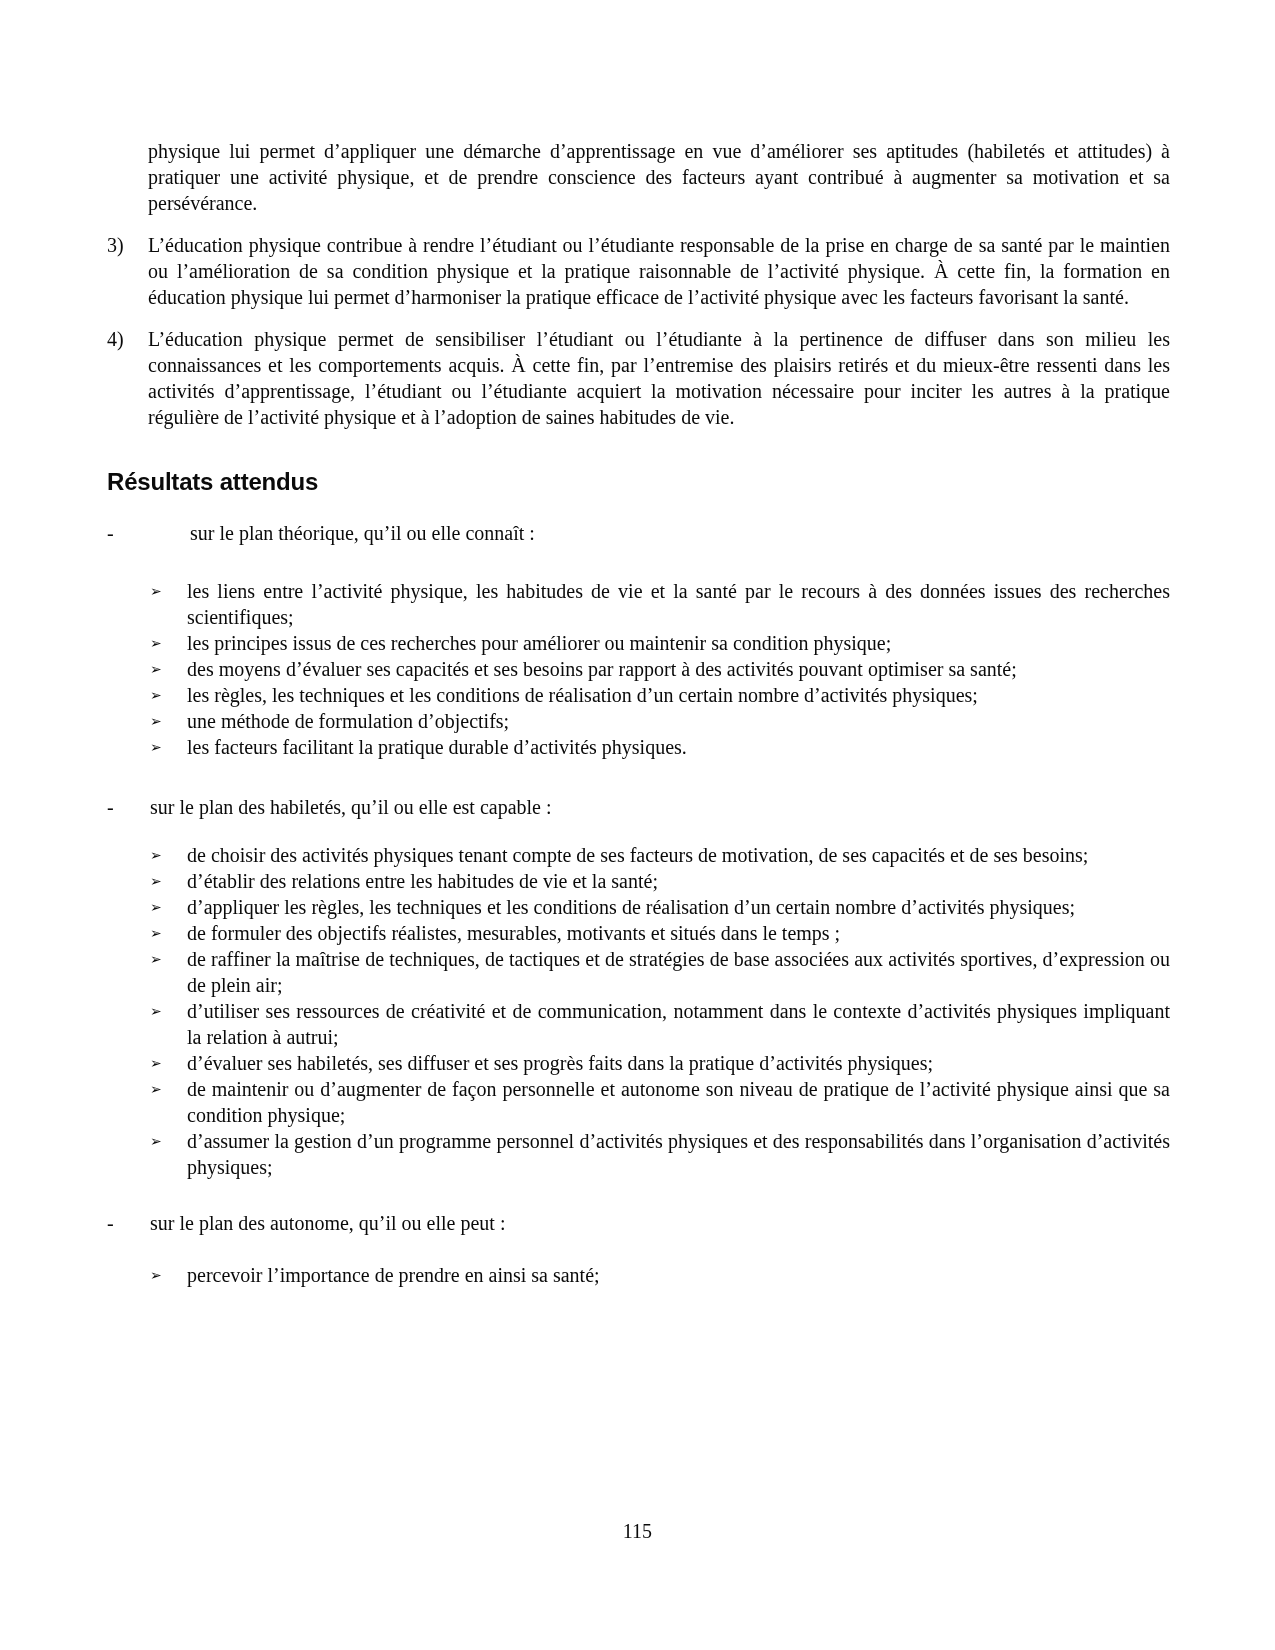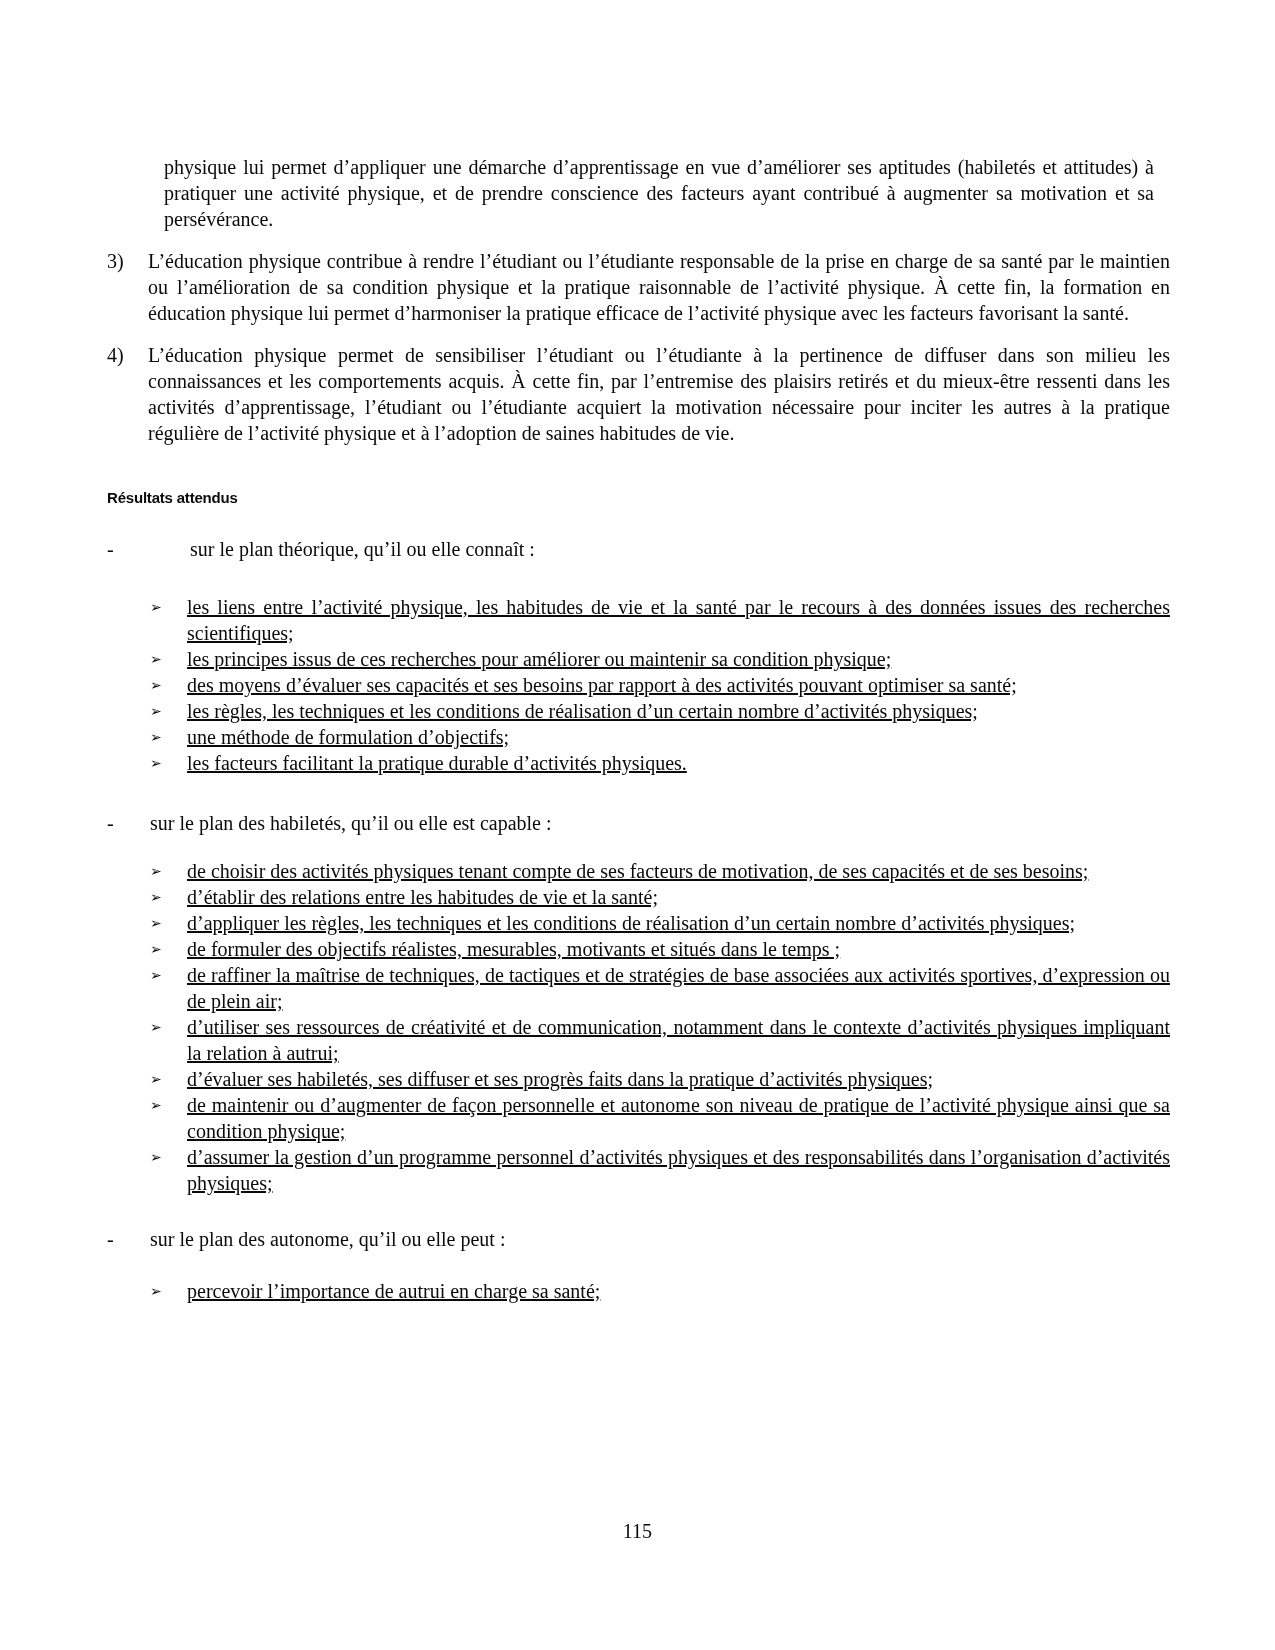--- a/index.html
+++ b/index.html
@@ -38,21 +38,21 @@
     flex: 0 0 41px;
   }
   .num-text {
     flex: 1;
     text-align: justify;
   }
   .heading {
     margin-top: 38px;
     font-family: "Liberation Sans", sans-serif;
     font-weight: bold;
-    font-size: 15px;
+    font-size: 24px;
     line-height: 28px;
     letter-spacing: -0.2px;
   }
   .intro {
     margin-top: 16px;
     text-align: justify;
   }
   .dash-item {
     display: flex;
   }
@@ -74,21 +74,20 @@
   }
   .bullet-marker {
     flex: 0 0 37px;
     font-family: "DejaVu Sans", sans-serif;
     font-size: 14px;
     line-height: 26px;
   }
   .bullet-text {
     flex: 1;
     text-align: justify;
-    text-decoration: underline;
   }
   
   .mt-dash1 { margin-top: 24px; }
   .mt-bullets1 { margin-top: 32px; }
   .mt-dash2 { margin-top: 34px; }
   .mt-bullets2 { margin-top: 22px; }
   .mt-dash3 { margin-top: 30px; }
   .mt-bullets3 { margin-top: 26px; }
   .page-number {
     position: absolute;
@@ -96,21 +95,21 @@
     right: 0;
     top: 1518px;
     text-align: center;
   }
 </style>
 </head>
 <body>
 
 <div class="page">
 
-  <p class="para hang-indent" style="margin:16px">physique lui permet d’appliquer une démarche d’apprentissage en vue d’améliorer ses aptitudes (habiletés et attitudes) à pratiquer une activité physique, et de prendre conscience des facteurs ayant contribué à augmenter sa motivation et sa persévérance.</p>
+  <p class="para hang-indent" style="margin:0">physique lui permet d’appliquer une démarche d’apprentissage en vue d’améliorer ses aptitudes (habiletés et attitudes) à pratiquer une activité physique, et de prendre conscience des facteurs ayant contribué à augmenter sa motivation et sa persévérance.</p>
 
   <div class="numbered">
     <span class="num-marker">3)</span>
     <span class="num-text">L’éducation physique contribue à rendre l’étudiant ou l’étudiante responsable de la prise en charge de sa santé par le maintien ou l’amélioration de sa condition physique et la pratique raisonnable de l’activité physique. À cette fin, la formation en éducation physique lui permet d’harmoniser la pratique efficace de l’activité physique avec les facteurs favorisant la santé.</span>
   </div>
 
   <div class="numbered">
     <span class="num-marker">4)</span>
     <span class="num-text">L’éducation physique permet de sensibiliser l’étudiant ou l’étudiante à la pertinence de diffuser dans son milieu les connaissances et les comportements acquis. À cette fin, par l’entremise des plaisirs retirés et du mieux-être ressenti dans les activités d’apprentissage, l’étudiant ou l’étudiante acquiert la motivation nécessaire pour inciter les autres à la pratique régulière de l’activité physique et à l’adoption de saines habitudes de vie.</span>
   </div>
@@ -195,19 +194,19 @@
   </div>
 
   <div class="dash-item s2 mt-dash3">
     <span class="dash-marker">-</span>
     <span class="dash-label">sur le plan des autonome, qu’il ou elle peut :</span>
   </div>
 
   <div class="bullets mt-bullets3">
     <div class="bullet">
       <span class="bullet-marker">➢</span>
-      <span class="bullet-text">percevoir l’importance de autrui en charge sa santé;</span>
+      <span class="bullet-text">percevoir l’importance de prendre en ainsi sa santé;</span>
     </div>
   </div>
 
   <div class="page-number">115</div>
 
 </div>
 
 </body></html>

